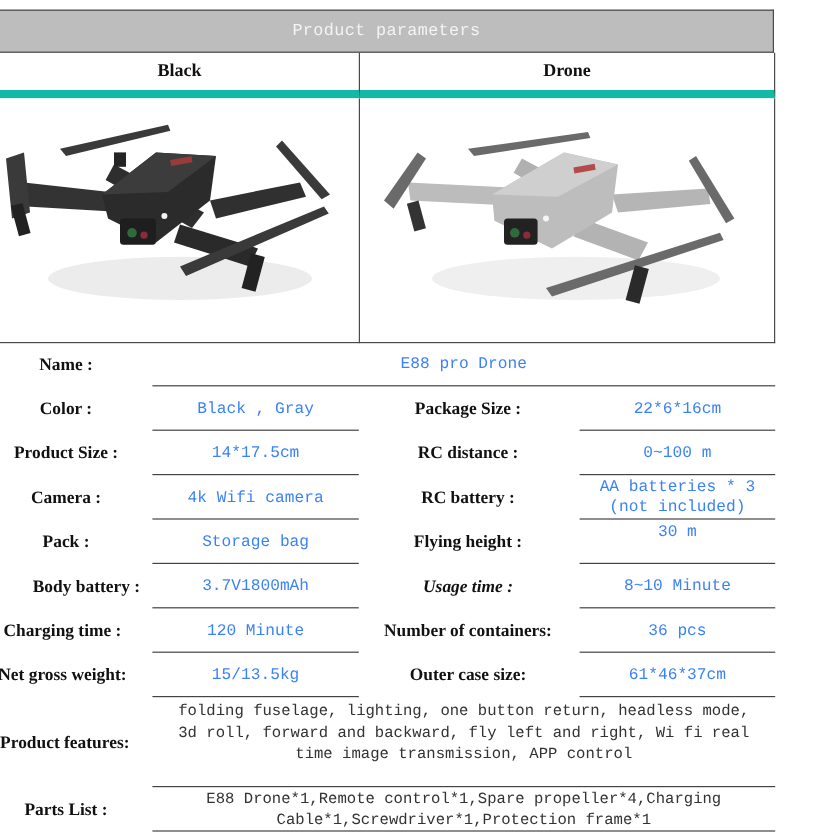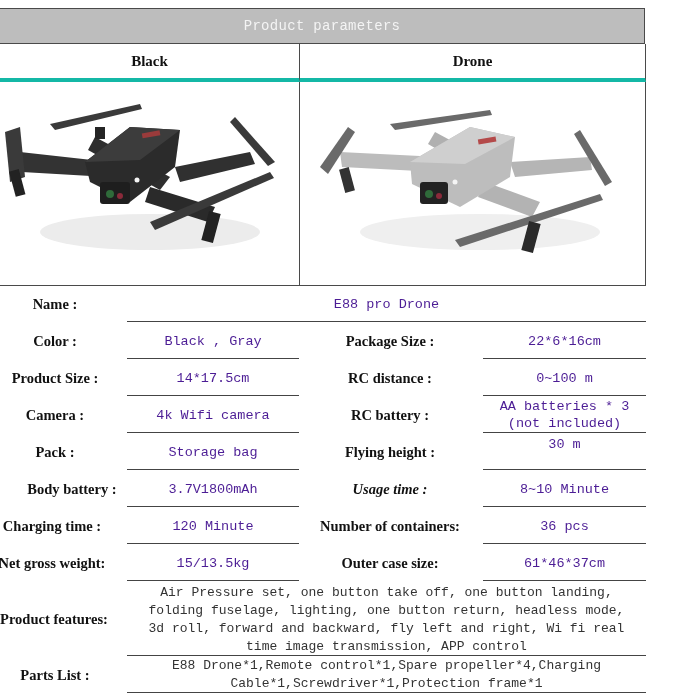--- a/index.html
+++ b/index.html
@@ -1,24 +1,24 @@
 <!DOCTYPE html>
 <html><head>
 <meta charset="utf-8">
 <style>
   html, body { margin:0; padding:0; background:#ffffff; }
   body { width:700px; height:700px; position:relative; overflow:hidden; font-family:"Liberation Serif", serif; color:#222; }
   .abs { position:absolute; }
   .hdr { left:0; top:8px; width:645px; height:36px; background:#bdbdbd; border:1px solid #4a4a4a; border-left:none; box-sizing:border-box;
          display:flex; align-items:center; justify-content:center; color:#f4f4f4; font-family:"Liberation Mono", monospace; font-size:14px; letter-spacing:0.3px; }
-  .colhdr { top:44px; height:38px; border-right:1px solid #4a4a4a; border-bottom:4px solid #14b8a6; box-sizing:border-box;
+  .colhdr { top:44px; height:38px; border-right:1px solid #4a4a4a; border-bottom:7px solid #14b8a6; box-sizing:border-box;
             display:flex; align-items:center; justify-content:center; font-weight:bold; font-size:15px; color:#111; }
   .imgcell { top:82px; height:204px; border-right:1px solid #4a4a4a; border-bottom:1px solid #4a4a4a; box-sizing:border-box; overflow:hidden; background:#fff; }
   .lbl { font-weight:bold; font-size:14.5px; color:#111; text-align:center; display:flex; align-items:center; justify-content:center; white-space:nowrap; }
-  .val { font-family:"Liberation Mono", monospace; font-size:13.5px; color:#4c1d95; text-align:center; display:flex; align-items:center; justify-content:center; line-height:17px; white-space:nowrap; }
+  .val { font-family:"Liberation Mono", monospace; font-size:13.5px; color:#3b82f6; text-align:center; display:flex; align-items:center; justify-content:center; line-height:17px; white-space:nowrap; }
   .line { height:0; border-top:1.5px solid #444; }
   .para { font-family:"Liberation Mono", monospace; font-size:13px; color:#333; text-align:center; line-height:18px; }
 </style>
 </head>
 <body>
 
 <div class="abs hdr">Product parameters</div>
 
 <div class="abs colhdr" style="left:0;width:300px;">Black</div>
 <div class="abs colhdr" style="left:300px;width:346px;">Drone</div>
@@ -132,21 +132,20 @@
 <div class="abs lbl" style="left:300px;top:508px;width:180px;height:36px;">Number of containers:</div>
 <div class="abs val" style="left:483px;top:508px;width:163px;height:36px;">36 pcs</div>
 <div class="abs line" style="left:483px;top:543px;width:163px;"></div>
 
 <div class="abs lbl" style="left:300px;top:545px;width:180px;height:36px;">Outer case size:</div>
 <div class="abs val" style="left:483px;top:545px;width:163px;height:36px;">61*46*37cm</div>
 <div class="abs line" style="left:483px;top:580px;width:163px;"></div>
 
 <div class="abs lbl" style="left:-14px;top:582px;width:136px;height:74px;">Product features:</div>
 <div class="abs para" style="left:127px;top:584px;width:519px;">
-  <div>Air Pressure set, one button take off, one button landing,</div>
   <div>folding fuselage, lighting, one button return, headless mode,</div>
   <div>3d roll, forward and backward, fly left and right, Wi fi real</div>
   <div>time image transmission, APP control</div>
 </div>
 <div class="abs line" style="left:127px;top:655px;width:519px;"></div>
 
 <div class="abs lbl" style="left:0;top:657px;width:110px;height:36px;">Parts List :</div>
 <div class="abs para" style="left:127px;top:657px;width:519px;">
   <div>E88 Drone*1,Remote control*1,Spare propeller*4,Charging</div>
   <div>Cable*1,Screwdriver*1,Protection frame*1</div>

